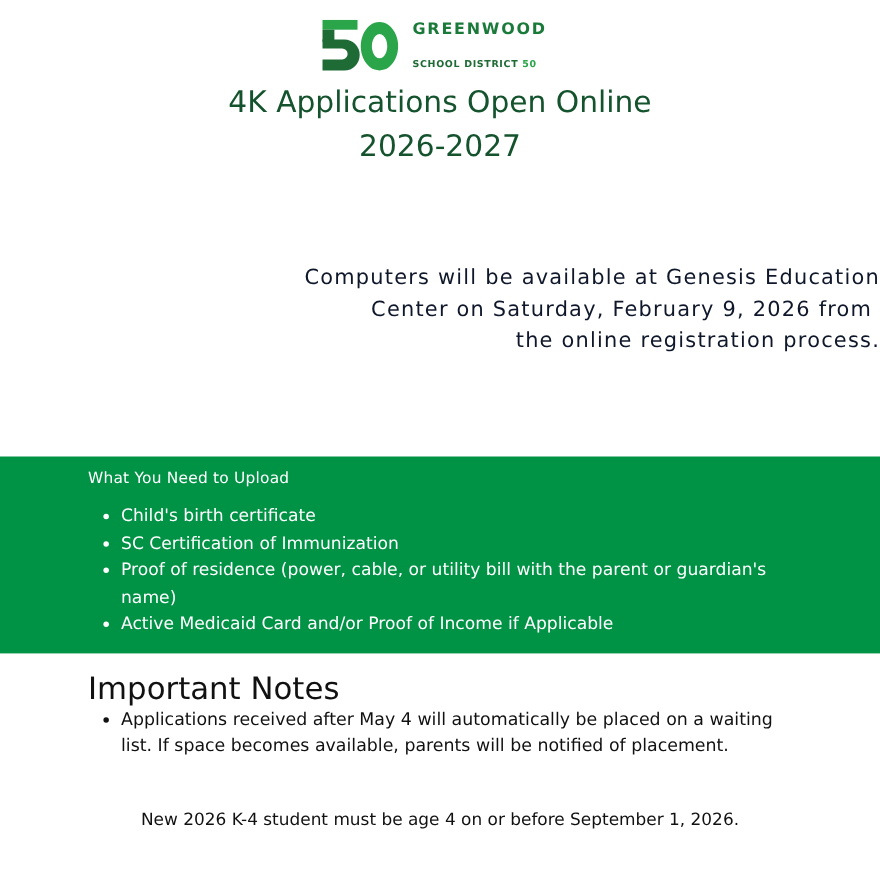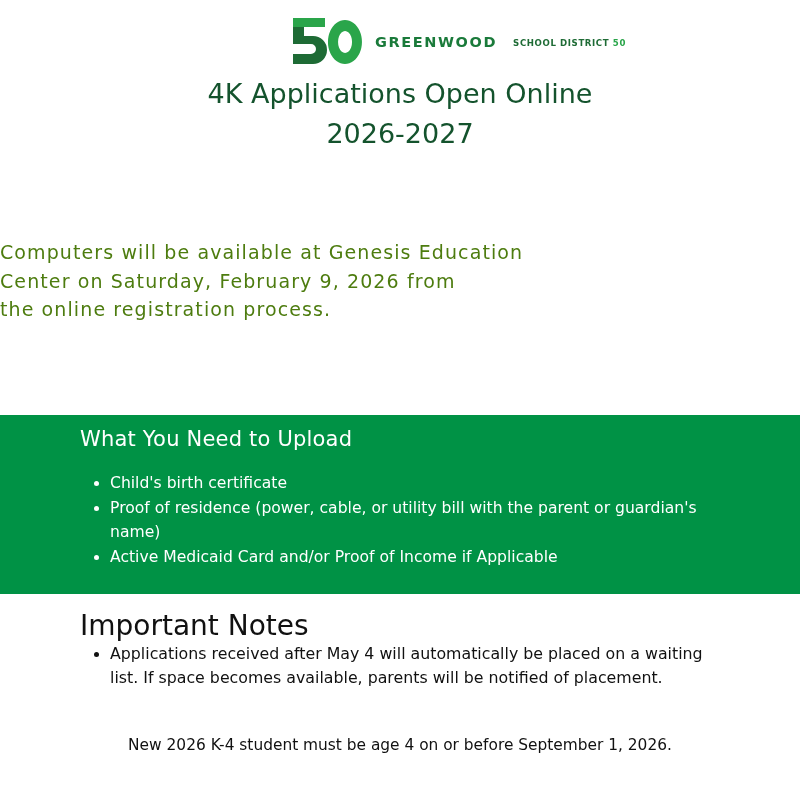--- a/index.html
+++ b/index.html
@@ -7,21 +7,21 @@
       width: 800px; height: 800px; background: #ffffff; overflow: hidden;
       font-family: "Liberation Sans", "DejaVu Sans", sans-serif;
       color: #111111;
     }
     .page { position: relative; width: 800px; height: 800px; background: #ffffff; }
 
     
     .logo { position: absolute; left: 293px; top: 17px; height: 50px; display: flex; align-items: center; }
     .logo-mark { width: 70px; height: 48px; position: relative; }
     .logo-mark svg { display: block; }
-    .logo-text { margin-left: 12px; display: flex; flex-direction: row; line-height: 1; gap: 16px; }
+    .logo-text { margin-left: 12px; display: flex; flex-direction: column; line-height: 1; gap: 16px; }
     .logo-name {
       font-family: "DejaVu Sans", sans-serif; font-weight: 700; font-size: 14.5px;
       letter-spacing: 1.6px; color: #1a7a3a;
     }
     .logo-sub {
       margin-top: 4px;
       font-family: "DejaVu Sans", sans-serif; font-weight: 700; font-size: 8.6px;
       letter-spacing: 0.6px; color: #1e6b35;
     }
     .logo-sub .num { color: #2aa54a; }
@@ -29,37 +29,37 @@
     
     .headline {
       position: absolute; left: 0; top: 74px; width: 800px; text-align: center;
       font-family: "DejaVu Sans", sans-serif; font-size: 27px; line-height: 40px;
       color: #14532d; font-weight: 400;
     }
     .headline div { white-space: nowrap; }
 
     
     .intro {
-      position: absolute; left: 0; top: 238px; width: 800px; text-align: left;
+      position: absolute; left: 0; top: 238px; width: 800px; text-align: right;
       font-family: "DejaVu Sans", sans-serif; font-size: 19px; line-height: 28.5px;
-      letter-spacing: 1.1px; color: #4d7c0f;
+      letter-spacing: 1.1px; color: #0f172a;
     }
     .intro div { white-space: pre; }
 
     
     .band {
       position: absolute; left: 0; top: 415px; width: 800px; height: 179px;
       background: #009245; color: #ffffff;
     }
     .band h2 {
       position: absolute; left: 80px; top: 12px;
-      font-family: "DejaVu Sans", sans-serif; font-weight: 400; font-size: 21px;
+      font-family: "DejaVu Sans", sans-serif; font-weight: 400; font-size: 14px;
       letter-spacing: 0.2px; white-space: nowrap;
     }
-    .bullets { position: absolute; left: 80px; top: 56px; list-style: none; width: 640px; }
+    .bullets { position: absolute; left: 80px; top: 42px; list-style: none; width: 640px; }
     .bullets li {
       position: relative; padding-left: 30px;
       font-family: "DejaVu Sans", sans-serif; font-size: 15.6px; line-height: 24.5px;
     }
     .bullets li .dot {
       position: absolute; left: 14px; top: 10px; width: 5px; height: 5px; border-radius: 50%;
       background: currentColor;
     }
     .band .bullets li { color: #ffffff; }
 
@@ -110,20 +110,21 @@
   <div class="intro">
     <div>Computers will be available at Genesis Education</div>
     <div>Center on Saturday, February 9, 2026 from </div>
     <div>the online registration process.</div>
   </div>
 
   <section class="band">
     <h2>What You Need to Upload</h2>
     <ul class="bullets">
       <li><span class="dot"></span><span>Child's birth certificate</span></li>
+      <li><span class="dot"></span><span>SC Certification of Immunization</span></li>
       <li><span class="dot"></span><span>Proof of residence (power, cable, or utility bill with the parent or guardian's name)</span></li>
       <li><span class="dot"></span><span>Active Medicaid Card and/or Proof of Income if Applicable</span></li>
     </ul>
   </section>
 
   <section class="notes">
     <h2>Important Notes</h2>
     <ul class="bullets">
       <li><span class="dot"></span><span>Applications received after May 4 will automatically be placed on a waiting list. If space becomes available, parents will be notified of placement.</span></li>
     </ul>

